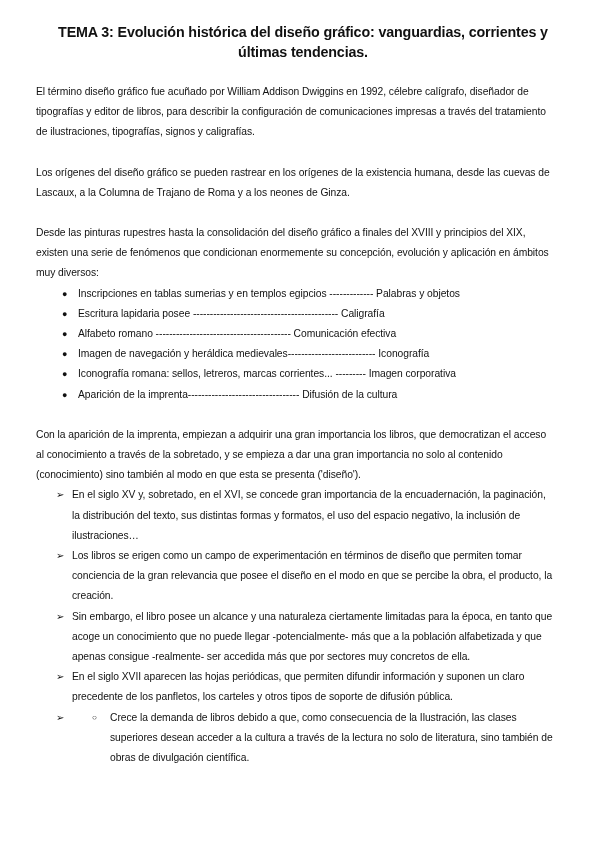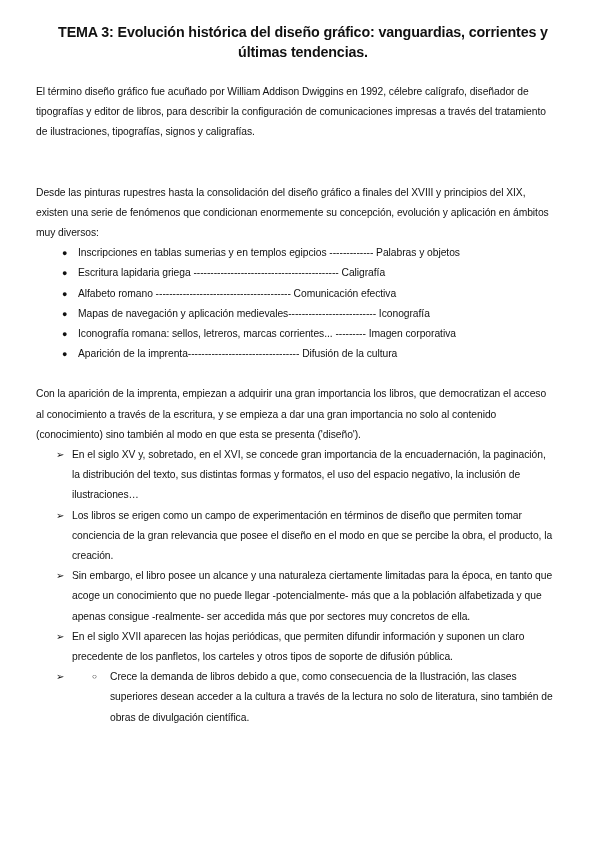--- a/index.html
+++ b/index.html
@@ -100,55 +100,56 @@
 <div class="page">
 
   <h1 class="doc-title">TEMA 3: Evolución histórica del diseño gráfico: vanguardias, corrientes y últimas tendencias.</h1>
 
   <div class="gap-md"></div>
 
   <p class="para body-text">El término diseño gráfico fue acuñado por William Addison Dwiggins en 1992, célebre calígrafo, diseñador de tipografías y editor de libros, para describir la configuración de comunicaciones impresas a través del tratamiento de ilustraciones, tipografías, signos y caligrafías.</p>
 
   <div class="gap-sm"></div>
 
+  <p class="para body-text">Los orígenes del diseño gráfico se pueden rastrear en los orígenes de la existencia humana, desde las cuevas de Lascaux, a la Columna de Trajano de Roma y a los neones de Ginza.</p>
 
   <div class="gap-sm"></div>
 
   <p class="para body-text">Desde las pinturas rupestres hasta la consolidación del diseño gráfico a finales del XVIII y principios del XIX, existen una serie de fenómenos que condicionan enormemente su concepción, evolución y aplicación en ámbitos muy diversos:</p>
 
   <ul class="bullets body-text">
     <li>
       <span class="marker">●</span>
       <span class="li-text">Inscripciones en tablas sumerias y en templos egipcios ------------- Palabras y objetos</span>
     </li>
     <li>
       <span class="marker">●</span>
-      <span class="li-text">Escritura lapidaria griega ------------------------------------------- Caligrafía</span>
+      <span class="li-text">Escritura lapidaria posee ------------------------------------------- Caligrafía</span>
     </li>
     <li>
       <span class="marker">●</span>
       <span class="li-text">Alfabeto romano ---------------------------------------- Comunicación efectiva</span>
     </li>
     <li>
       <span class="marker">●</span>
-      <span class="li-text">Mapas de navegación y aplicación medievales-------------------------- Iconografía</span>
+      <span class="li-text">Imagen de navegación y heráldica medievales-------------------------- Iconografía</span>
     </li>
     <li>
       <span class="marker">●</span>
       <span class="li-text">Iconografía romana: sellos, letreros, marcas corrientes... --------- Imagen corporativa</span>
     </li>
     <li>
       <span class="marker">●</span>
       <span class="li-text">Aparición de la imprenta--------------------------------- Difusión de la cultura</span>
     </li>
   </ul>
 
   <div class="gap-sm"></div>
 
-  <p class="para body-text">Con la aparición de la imprenta, empiezan a adquirir una gran importancia los libros, que democratizan el acceso al conocimiento a través de la escritura, y se empieza a dar una gran importancia no solo al contenido (conocimiento) sino también al modo en que esta se presenta ('diseño').</p>
+  <p class="para body-text">Con la aparición de la imprenta, empiezan a adquirir una gran importancia los libros, que democratizan el acceso al conocimiento a través de la sobretado, y se empieza a dar una gran importancia no solo al contenido (conocimiento) sino también al modo en que esta se presenta ('diseño').</p>
 
   <ul class="arrows body-text">
     <li>
       <span class="marker">➢</span>
       <span class="li-text">En el siglo XV y, sobretado, en el XVI, se concede gran importancia de la encuadernación, la paginación, la distribución del texto, sus distintas formas y formatos, el uso del espacio negativo, la inclusión de ilustraciones…</span>
     </li>
     <li>
       <span class="marker">➢</span>
       <span class="li-text">Los libros se erigen como un campo de experimentación en términos de diseño que permiten tomar conciencia de la gran relevancia que posee el diseño en el modo en que se percibe la obra, el producto, la creación.</span>
     </li>

